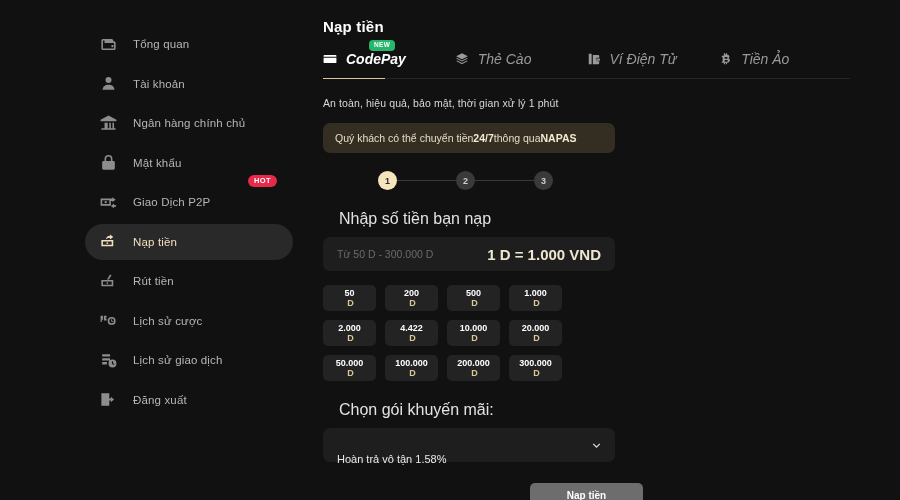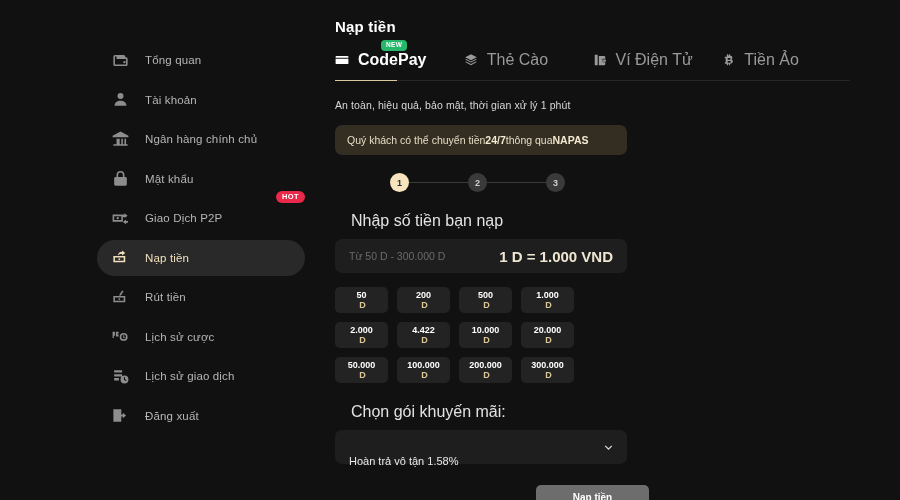--- a/index.html
+++ b/index.html
@@ -7,24 +7,23 @@
     width: 900px; height: 500px;
     background: #111111;
     font-family: "Liberation Sans", sans-serif;
     overflow: hidden;
   }
   .app { position: relative; width: 900px; height: 500px; display: flex; }
 
   
   .sidebar {
     width: 315px; height: 500px;
-    padding-top: 42px;
+    padding-top: 26px;
     flex: 0 0 315px;
     background: #111111;
-    margin-left: 12px;
   }
   .nav-item {
     position: relative;
     display: flex; align-items: center;
     height: 36px;
     margin: 0 22px 3.5px 85px;
     padding: 0 14px;
     border-radius: 18px;
     cursor: pointer;
   }
@@ -40,21 +39,21 @@
   .nav-label {
     margin-left: 15px;
     font-size: 11.5px;
     color: #b6b6b6;
     letter-spacing: .15px;
     white-space: nowrap;
   }
   .nav-item.active .nav-label { color: #f0e0bd; }
   .hot-badge {
     position: absolute;
-    right: 0; top: -9px;
+    right: 16px; top: -9px;
     background: #e8294a;
     color: #ffffff;
     font-size: 7.5px;
     font-weight: bold;
     letter-spacing: .4px;
     padding: 2px 6px 2.5px;
     border-radius: 7px;
     line-height: 1;
   }
 
@@ -87,23 +86,24 @@
   .tab-icon {
     width: 14px; height: 14px;
     flex: 0 0 14px;
     display: flex; align-items: center; justify-content: center;
     color: #9a9a9a;
   }
   .tab.active .tab-icon { color: #ffffff; }
   .tab-icon svg { display: block; width: 100%; height: 100%; fill: currentColor; }
   .tab-label {
     margin-left: 9px;
-    font-size: 16px;
+    font-size: 14px;
     color: #9a9a9a;
     white-space: nowrap;
+    font-style: italic;
   }
   .tab.active .tab-label { color: #ffffff; font-weight: bold; }
   .tab.active::after {
     content: "";
     position: absolute;
     left: 0; bottom: -1px;
     width: 62px; height: 1.5px;
     background: #d9c89c;
   }
   .new-badge {

